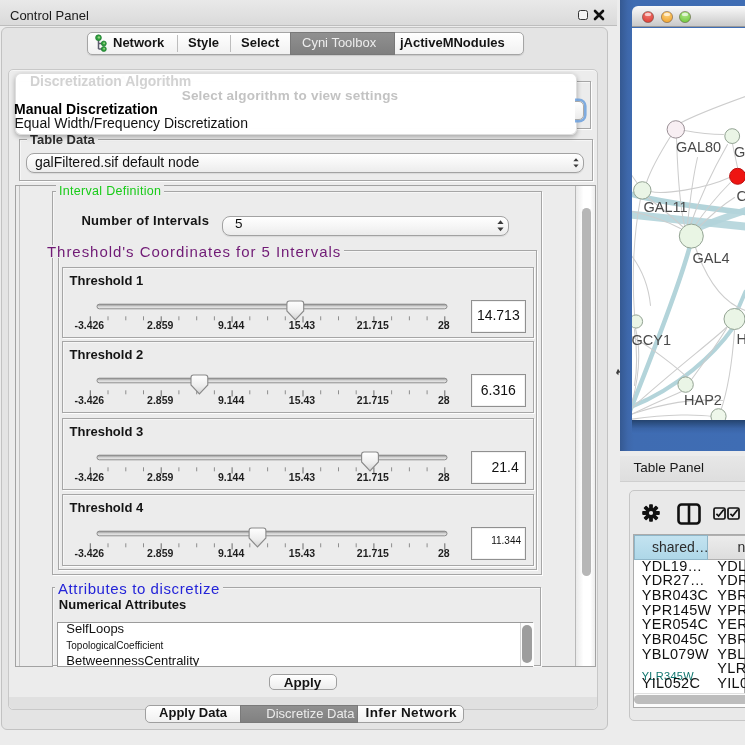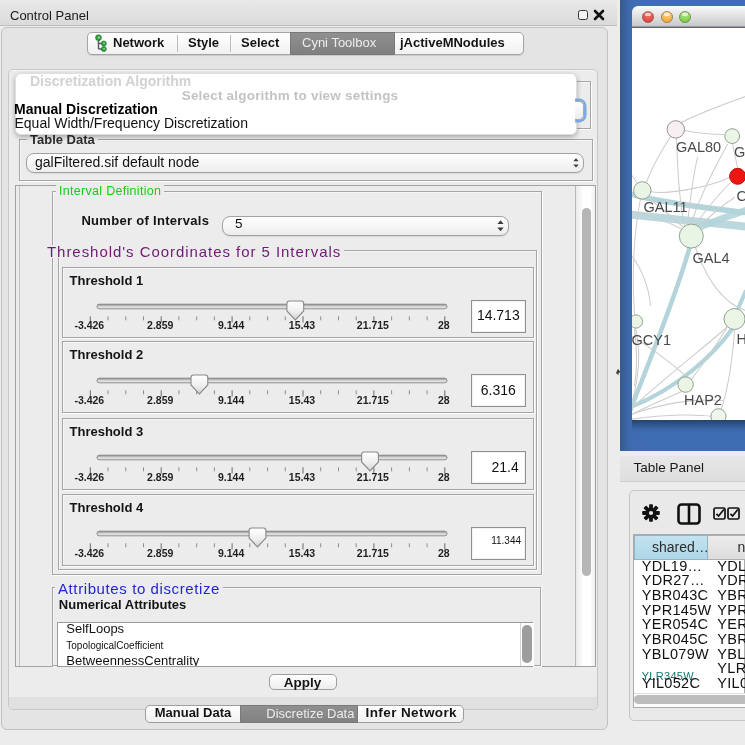--- a/index.html
+++ b/index.html
@@ -258,21 +258,21 @@
 <div class="abs" style="left:66.3px;top:620.5px;font-size:13px;color:#111;font-weight:400;white-space:nowrap;line-height:15px;">SelfLoops</div>
 <div class="abs" style="left:66.3px;top:637.8px;font-size:10px;color:#111;font-weight:400;white-space:nowrap;line-height:15px;">TopologicalCoefficient</div>
 <div class="abs" style="left:66.3px;top:655.6px;width:200px;height:10.4px;overflow:hidden;font-size:13px;color:#111;"><span style="position:relative;top:-2.5px;">BetweennessCentrality</span></div>
 <div class="abs" style="left:519.5px;top:622.5px;width:14px;height:43px;background:#fdfdfd;border-left:1px solid #d5d5d5;"></div>
 <div class="abs" style="left:521.5px;top:624.5px;width:10px;height:38.5px;background:#9d9d9d;border-radius:5px;"></div>
 <div class="abs" style="left:15.5px;top:667px;width:579px;height:6px;background:#ececec;"></div>
 <div class="abs" style="left:268.6px;top:673.5px;width:68px;height:16.5px;background:linear-gradient(180deg,#ffffff,#ededed);border:1px solid #9f9f9f;border-radius:5px;"></div>
 <div class="abs" style="left:268.6px;top:674.5px;width:68px;text-align:center;font-size:13.5px;font-weight:600;color:#151515;">Apply</div>
 <div class="abs" style="left:145px;top:705px;width:319.4px;height:17.5px;background:linear-gradient(180deg,#ffffff,#f0f0f0);border:1px solid #9f9f9f;border-radius:5px;"></div>
 <div class="abs" style="left:240.4px;top:705px;width:117.4px;height:17.5px;background:linear-gradient(180deg,#8f8f8f,#818181);border:1px solid #7a7a7a;"></div>
-<div class="abs" style="left:145px;top:705.3px;width:96px;text-align:center;font-size:13px;font-weight:700;color:#141414;">Manual Data</div>
+<div class="abs" style="left:145px;top:705.3px;width:96px;text-align:center;font-size:13px;font-weight:700;color:#141414;">Apply Data</div>
 <div class="abs" style="left:240.4px;top:705.8px;width:140px;text-align:center;font-size:13px;color:#ececec;">Discretize Data</div>
 <div class="abs" style="left:357.8px;top:705.3px;width:107px;text-align:center;font-size:13.5px;font-weight:700;color:#141414;letter-spacing:0.4px;">Infer Network</div>
 <div class="abs" style="left:15px;top:73px;width:562px;height:62px;background:rgba(255,255,255,0.985);border-radius:6px;box-shadow:0 2px 5px rgba(0,0,0,0.30);border:1px solid rgba(195,195,195,.55);"></div>
 <div class="abs" style="left:30px;top:72.5px;font-size:14px;color:#d2d2d2;font-weight:700;white-space:nowrap;line-height:16px;">Discretization Algorithm</div>
 <div class="abs" style="left:15px;top:87.5px;width:550px;text-align:center;font-size:13.5px;font-weight:700;color:#c3c3c3;letter-spacing:0.2px;">Select algorithm to view settings</div>
 <div class="abs" style="left:14px;top:101.0px;font-size:14px;color:#000;font-weight:700;white-space:nowrap;line-height:16px;">Manual Discretization</div>
 <div class="abs" style="left:14.5px;top:115.0px;font-size:14px;color:#111;font-weight:400;white-space:nowrap;line-height:16px;">Equal Width/Frequency Discretization</div>
 <div class="abs" style="left:546px;top:100.5px;width:38px;height:19px;border-radius:5px;background:linear-gradient(180deg,#fff,#ececec);border:1px solid #a9a9a9;box-shadow:0 0 0 2.6px rgba(100,155,220,.8);clip-path:inset(-4px -4px -4px 29px);"></div>
 <svg class="abs" style="left:615px;top:368px" width="7" height="8" viewBox="0 0 7 8">
     <path d="M1,5 L3,0.8 L5.6,4.4 L3.6,4.8 L3.4,7.2 Z" fill="#3d3d3d"></path>

